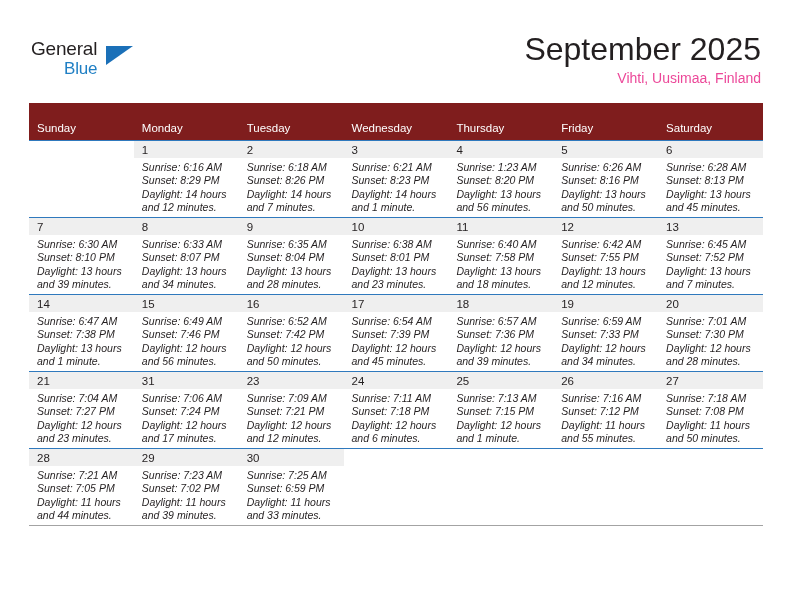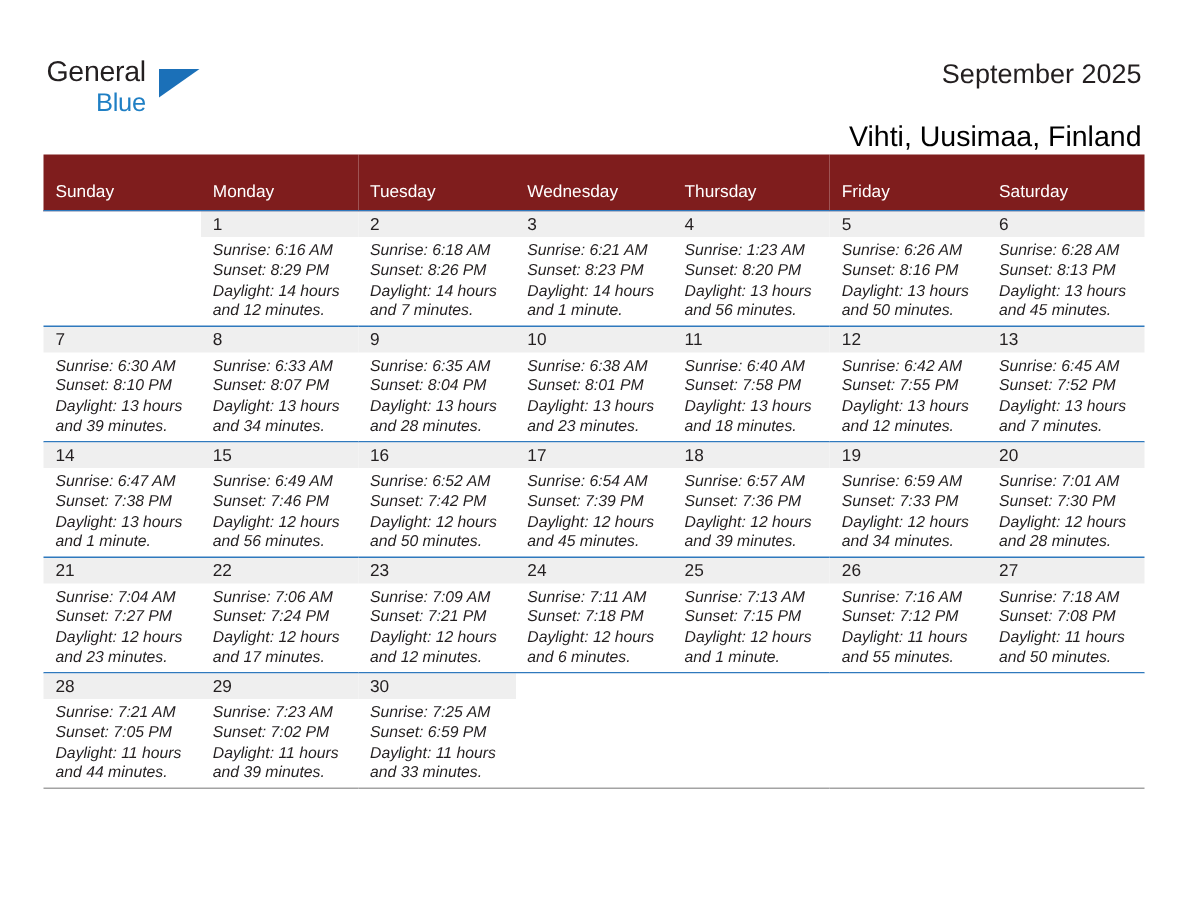--- a/index.html
+++ b/index.html
@@ -64,30 +64,30 @@
   }
 
   .title-block {
     position: absolute;
     right: 31px;
     top: 32px;
     text-align: right;
     width: 420px;
   }
   .month-title {
-    font-size: 18px;
+    font-size: 32px;
     font-weight: normal;
     color: #231f20;
     line-height: 34px;
     white-space: nowrap;
   }
   .location {
-    margin-top: 16px;
-    font-size: 19px;
-    color: #000000;
+    margin-top: 3px;
+    font-size: 14px;
+    color: #ec4899;
     line-height: 19px;
     white-space: nowrap;
   }
 
   
   .calendar {
     position: absolute;
     left: 29px;
     top: 103px;
     width: 734px;
@@ -420,21 +420,21 @@
               <div class="lines">
                 <div>Sunrise: 7:04 AM</div>
                 <div>Sunset: 7:27 PM</div>
                 <div>Daylight: 12 hours</div>
                 <div>and 23 minutes.</div>
               </div>
             </div>
           </td>
           <td>
             <div class="cell-inner">
-              <div class="daynum-bar">22</div>
+              <div class="daynum-bar">31</div>
               <div class="lines">
                 <div>Sunrise: 7:06 AM</div>
                 <div>Sunset: 7:24 PM</div>
                 <div>Daylight: 12 hours</div>
                 <div>and 17 minutes.</div>
               </div>
             </div>
           </td>
           <td>
             <div class="cell-inner">

